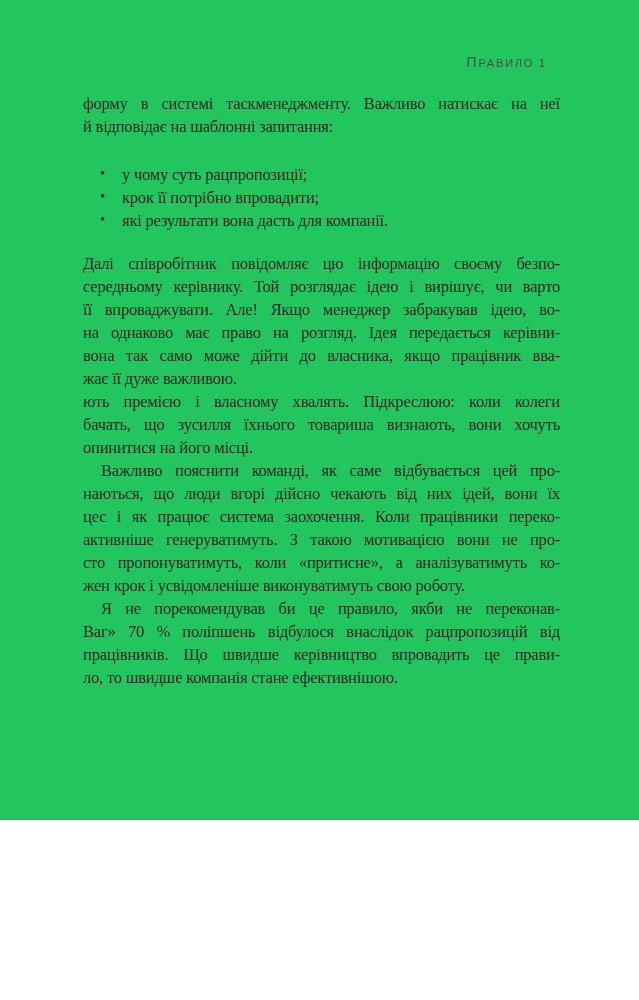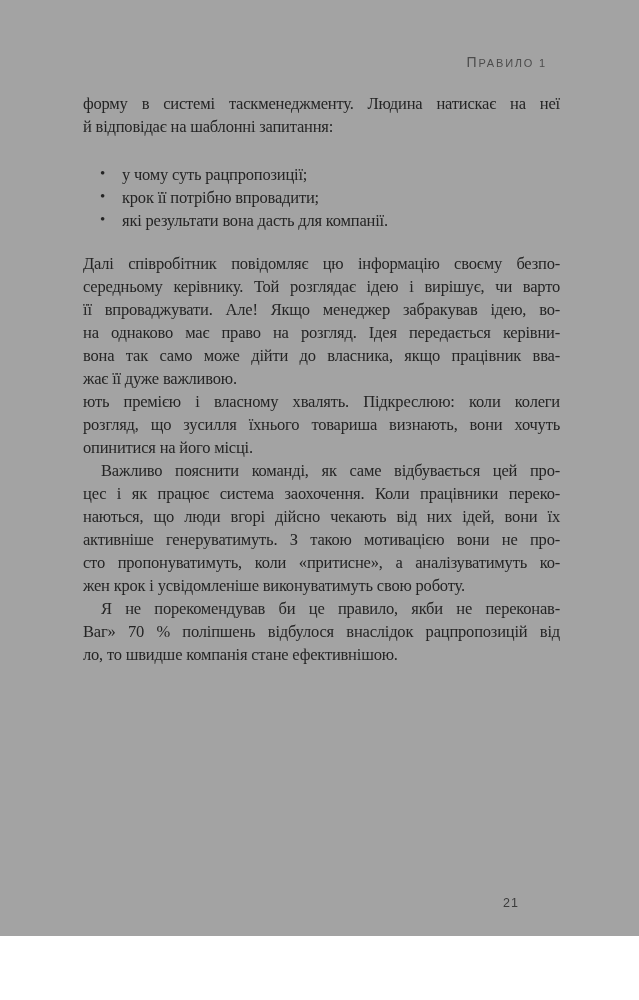--- a/index.html
+++ b/index.html
@@ -1,20 +1,20 @@
 <!DOCTYPE html>
 <html lang="uk"><head>
 <meta charset="utf-8">
 <style>
   html, body { margin: 0; padding: 0; }
   .page {
     position: relative;
     width: 639px;
-    height: 936px;
-    background: #a3a3a3;
+    height: 820px;
+    background: #22c55e;
     font-family: "Liberation Serif", serif;
     color: #242424;
     overflow: hidden;
   }
   .running-header {
     position: absolute;
     top: 54px;
     right: 92px;
     font-family: "Liberation Sans", sans-serif;
     font-size: 11px;
@@ -65,50 +65,51 @@
   }
 </style>
 </head>
 <body>
 
 <div class="page">
   <div class="running-header">Правило 1</div>
 
   <div class="text-block">
       <div class="para">
-        <div class="line">форму в системі таскменеджменту. Людина натискає на неї</div>
+        <div class="line">форму в системі таскменеджменту. Важливо натискає на неї</div>
         <div class="line last">й відповідає на шаблонні запитання:</div>
       </div>
       <div class="bullets">
         <div class="bullet-item"><span class="dot">•</span><span class="li-text">у чому суть рацпропозиції;</span></div>
         <div class="bullet-item"><span class="dot">•</span><span class="li-text">крок її потрібно впровадити;</span></div>
         <div class="bullet-item"><span class="dot">•</span><span class="li-text">які результати вона дасть для компанії.</span></div>
       </div>
       <div class="para">
         <div class="line">Далі співробітник повідомляє цю інформацію своєму безпо-</div>
         <div class="line">середньому керівнику. Той розглядає ідею і вирішує, чи варто</div>
         <div class="line">її впроваджувати. Але! Якщо менеджер забракував ідею, во-</div>
         <div class="line">на однаково має право на розгляд. Ідея передається керівни-</div>
         <div class="line">вона так само може дійти до власника, якщо працівник вва-</div>
         <div class="line last">жає її дуже важливою.</div>
       </div>
       <div class="para">
         <div class="line">ють премією і власному хвалять. Підкреслюю: коли колеги</div>
-        <div class="line">розгляд, що зусилля їхнього товариша визнають, вони хочуть</div>
+        <div class="line">бачать, що зусилля їхнього товариша визнають, вони хочуть</div>
         <div class="line last">опинитися на його місці.</div>
       </div>
       <div class="para">
         <div class="line indent">Важливо пояснити команді, як саме відбувається цей про-</div>
+        <div class="line">наються, що люди вгорі дійсно чекають від них ідей, вони їх</div>
         <div class="line">цес і як працює система заохочення. Коли працівники переко-</div>
-        <div class="line">наються, що люди вгорі дійсно чекають від них ідей, вони їх</div>
         <div class="line">активніше генеруватимуть. З такою мотивацією вони не про-</div>
         <div class="line">сто пропонуватимуть, коли «притисне», а аналізуватимуть ко-</div>
         <div class="line last">жен крок і усвідомленіше виконуватимуть свою роботу.</div>
       </div>
       <div class="para">
         <div class="line indent">Я не порекомендував би це правило, якби не переконав-</div>
         <div class="line">Ваг» 70 % поліпшень відбулося внаслідок рацпропозицій від</div>
+        <div class="line">працівників. Що швидше керівництво впровадить це прави-</div>
         <div class="line last">ло, то швидше компанія стане ефективнішою.</div>
       </div>
     </div>
 
   <div class="page-number">21</div>
 </div>
 
 </body></html>

